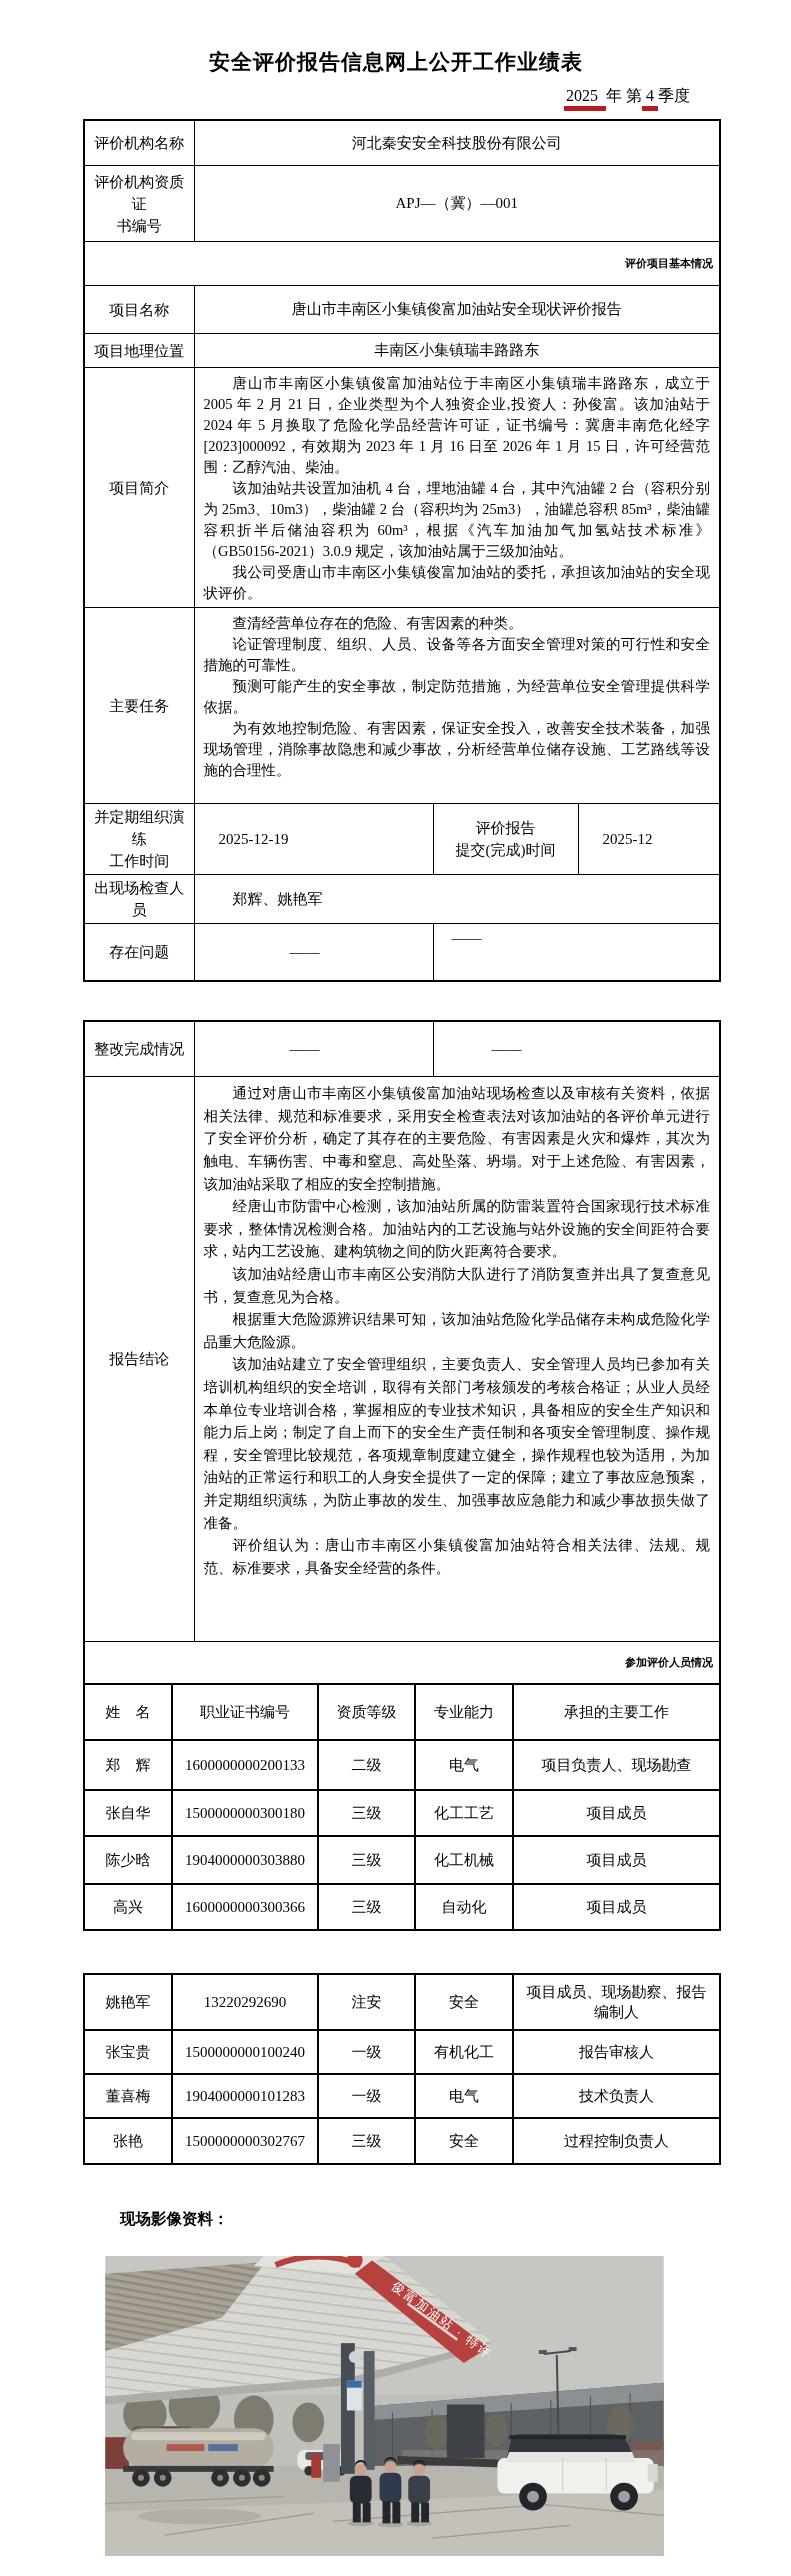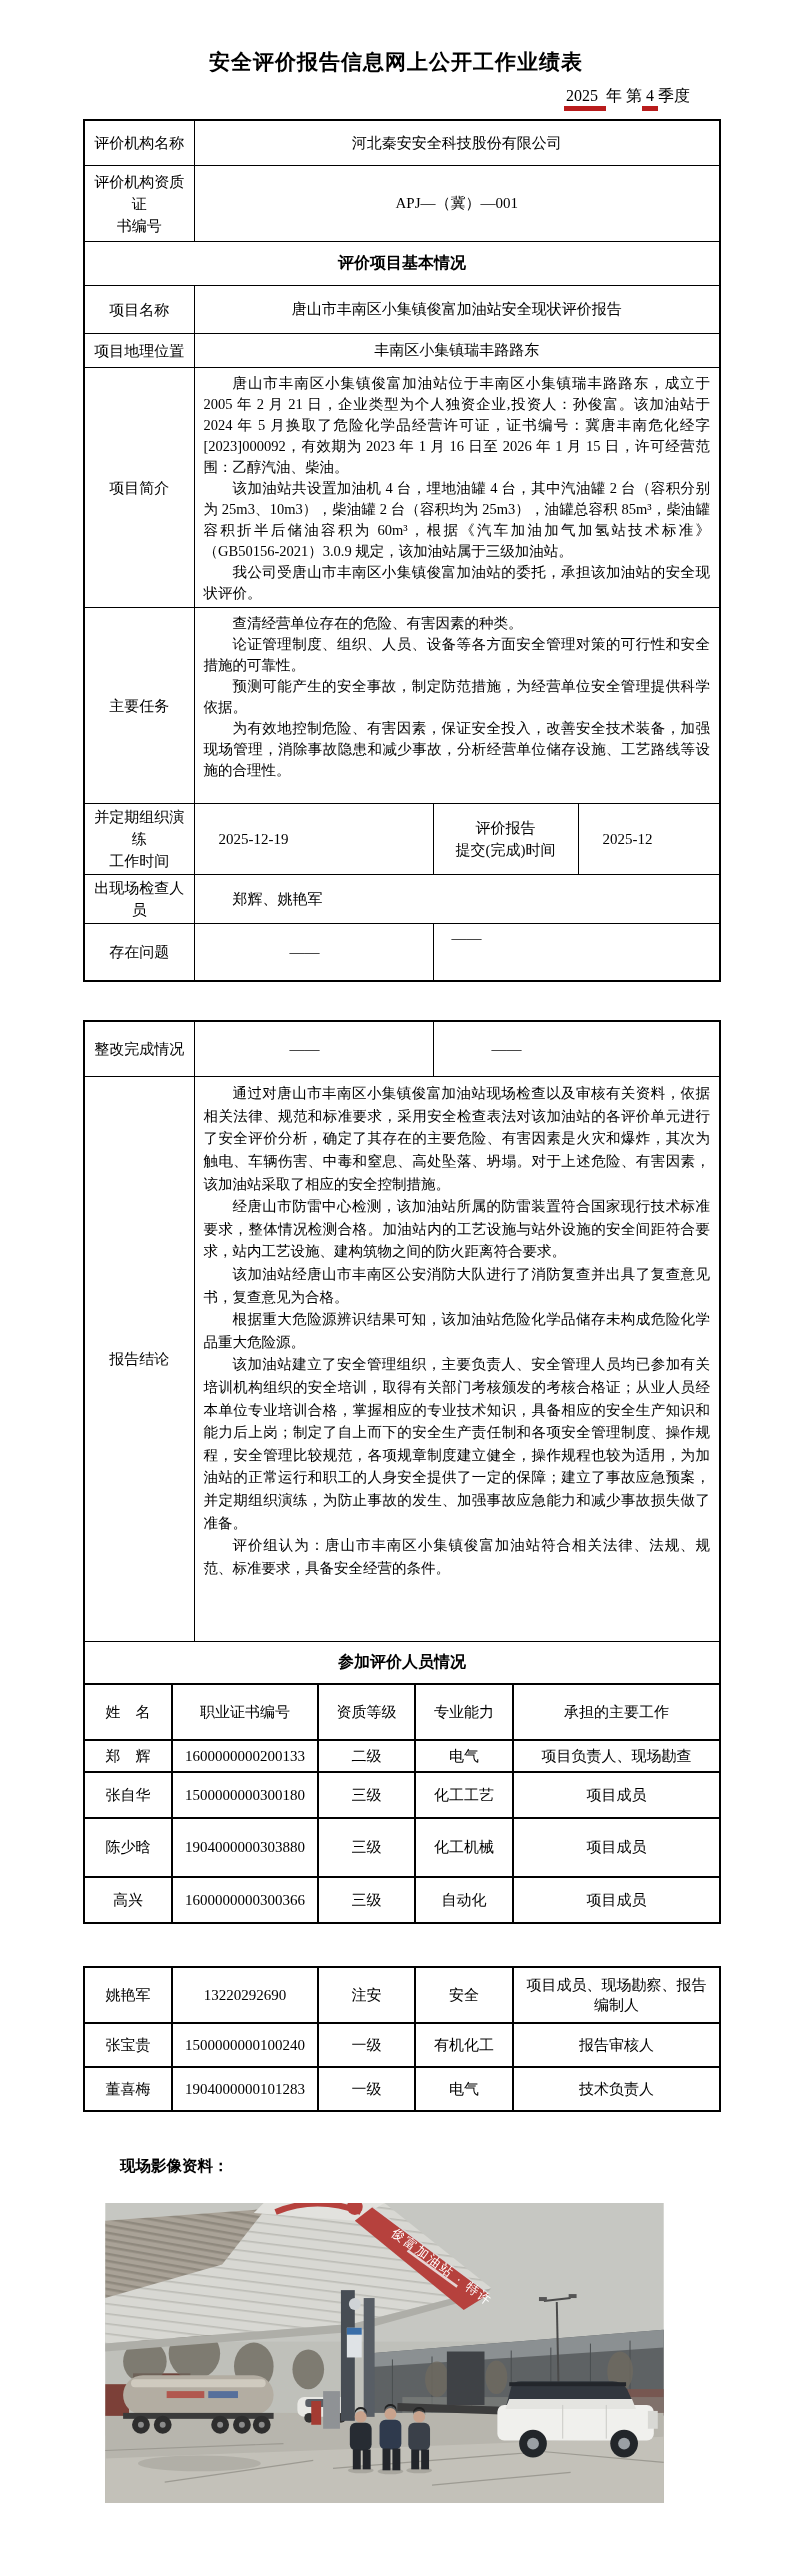--- a/index.html
+++ b/index.html
@@ -18,21 +18,21 @@
   .u{border-bottom:5px solid #b91c1c;display:inline-block;line-height:1.05;}
   .u.year{padding:0 8px 1px 2px;}
   .u.quarter{padding:0 4px 1px 4px;}
   table{border-collapse:collapse;table-layout:fixed;width:635px;margin-left:83px;}
   table.outer{border:2px solid #000;}
   td{border:1px solid #000;font-size:15px;overflow:hidden;padding:2px 6px;box-sizing:border-box;}
   .ptable td{border:2px solid #000;}
   .label-cell{text-align:center;vertical-align:middle;white-space:pre-line;line-height:22px;}
   .value-cell{text-align:center;vertical-align:middle;}
   .section-cell{
-    text-align:center;vertical-align:middle;font-weight:bold;font-size:16px;
+    text-align:right;vertical-align:middle;font-weight:bold;font-size:11px;
     font-family:"Liberation Sans","DejaVu Sans",sans-serif;
   }
   .longtext-cell{vertical-align:top;padding:5px 9px 2px 9px;text-align:justify;}
   .longtext-cell p{margin:0;text-indent:2em;line-height:21px;font-size:14.5px;}
   .conclusion-cell p{line-height:22.6px;}
   .left-val{text-align:left;padding-left:24px;vertical-align:middle;}
   .dash-left{text-align:left;padding-left:95px;vertical-align:middle;}
   .dash-right{text-align:left;padding-left:58px;vertical-align:middle;}
   .dash-right-top{text-align:left;padding-left:18px;vertical-align:top;padding-top:6px;}
   .inspectors{text-align:left;padding-left:38px;vertical-align:middle;}
@@ -160,35 +160,35 @@
       <col style="width:207px">
     </colgroup>
   <tbody>
       <tr style="height:56px">
     <td class="value-cell">姓　名</td>
     <td class="value-cell">职业证书编号</td>
     <td class="value-cell">资质等级</td>
     <td class="value-cell">专业能力</td>
     <td class="value-cell">承担的主要工作</td>
   </tr>
-  <tr style="height:32px">
+  <tr style="height:50px">
     <td class="value-cell">郑　辉</td>
     <td class="value-cell">1600000000200133</td>
     <td class="value-cell">二级</td>
     <td class="value-cell">电气</td>
     <td class="value-cell">项目负责人、现场勘查</td>
   </tr>
   <tr style="height:46px">
     <td class="value-cell">张自华</td>
     <td class="value-cell">1500000000300180</td>
     <td class="value-cell">三级</td>
     <td class="value-cell">化工工艺</td>
     <td class="value-cell">项目成员</td>
   </tr>
-  <tr style="height:59px">
+  <tr style="height:48px">
     <td class="value-cell">陈少晗</td>
     <td class="value-cell">1904000000303880</td>
     <td class="value-cell">三级</td>
     <td class="value-cell">化工机械</td>
     <td class="value-cell">项目成员</td>
   </tr>
   <tr style="height:46px">
     <td class="value-cell">高兴</td>
     <td class="value-cell">1600000000300366</td>
     <td class="value-cell">三级</td>
@@ -221,20 +221,27 @@
     <td class="value-cell">有机化工</td>
     <td class="value-cell">报告审核人</td>
   </tr>
   <tr style="height:44px">
     <td class="value-cell">董喜梅</td>
     <td class="value-cell">1904000000101283</td>
     <td class="value-cell">一级</td>
     <td class="value-cell">电气</td>
     <td class="value-cell">技术负责人</td>
   </tr>
+  <tr style="height:46px">
+    <td class="value-cell">张艳</td>
+    <td class="value-cell">1500000000302767</td>
+    <td class="value-cell">三级</td>
+    <td class="value-cell">安全</td>
+    <td class="value-cell">过程控制负责人</td>
+  </tr>
 </tbody>
   </table>
 
 <div class="media-label">现场影像资料：</div>
 
 <div class="photo-wrap">
   <svg width="559" height="300" viewBox="0 0 564 303" xmlns="http://www.w3.org/2000/svg">
     <defs>
       <pattern id="ribs" width="7" height="7" patternUnits="userSpaceOnUse" patternTransform="rotate(100)">
         <rect width="7" height="7" fill="#a9a297"></rect>

